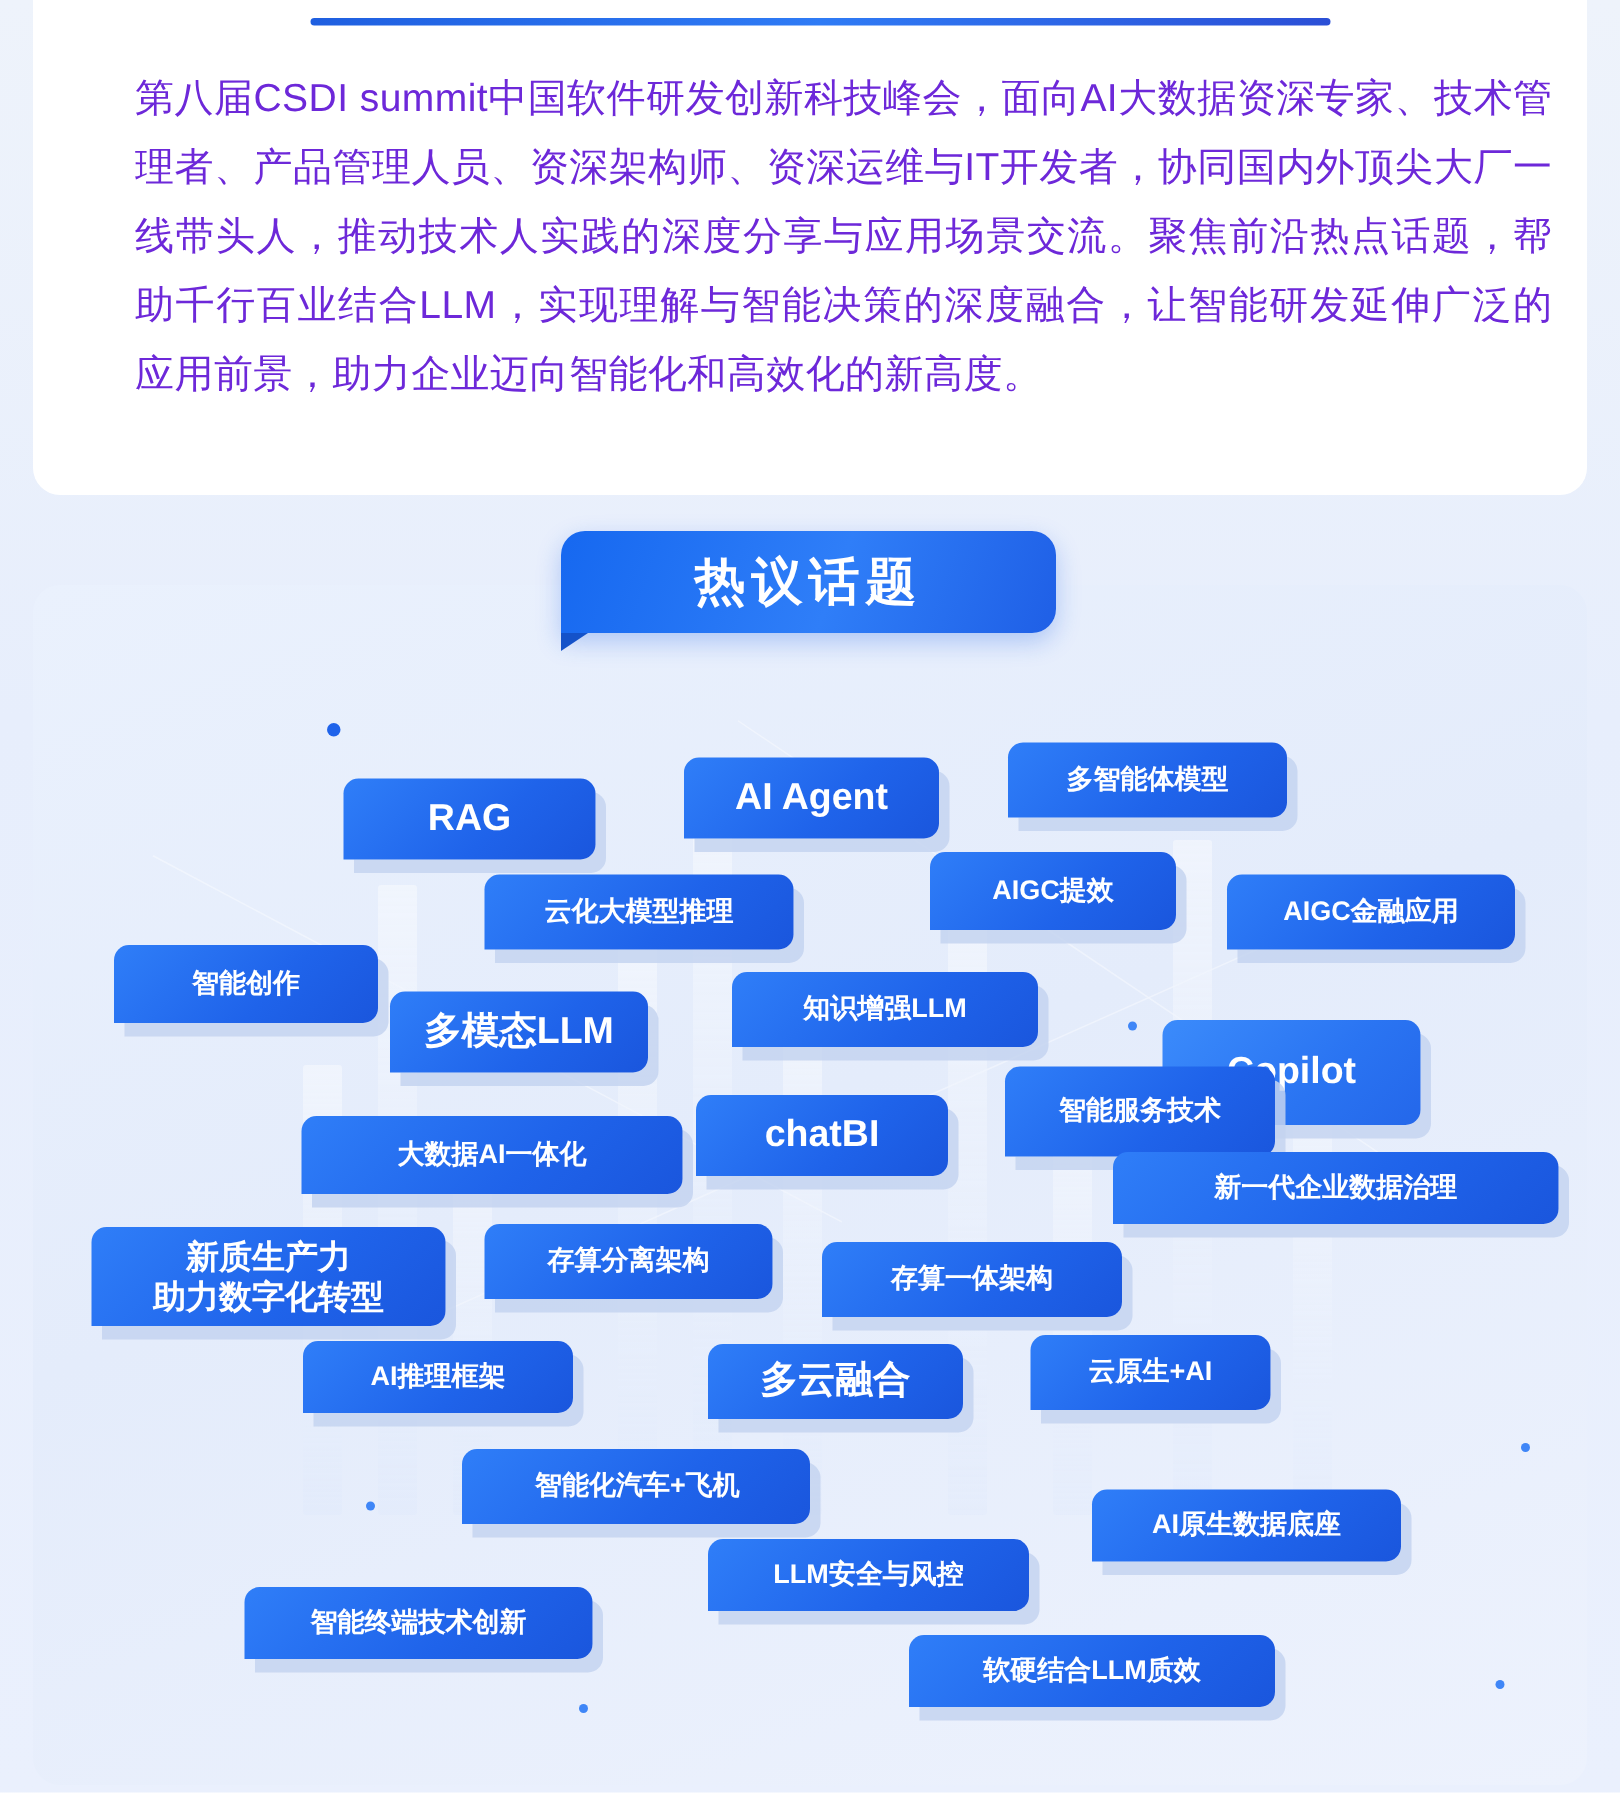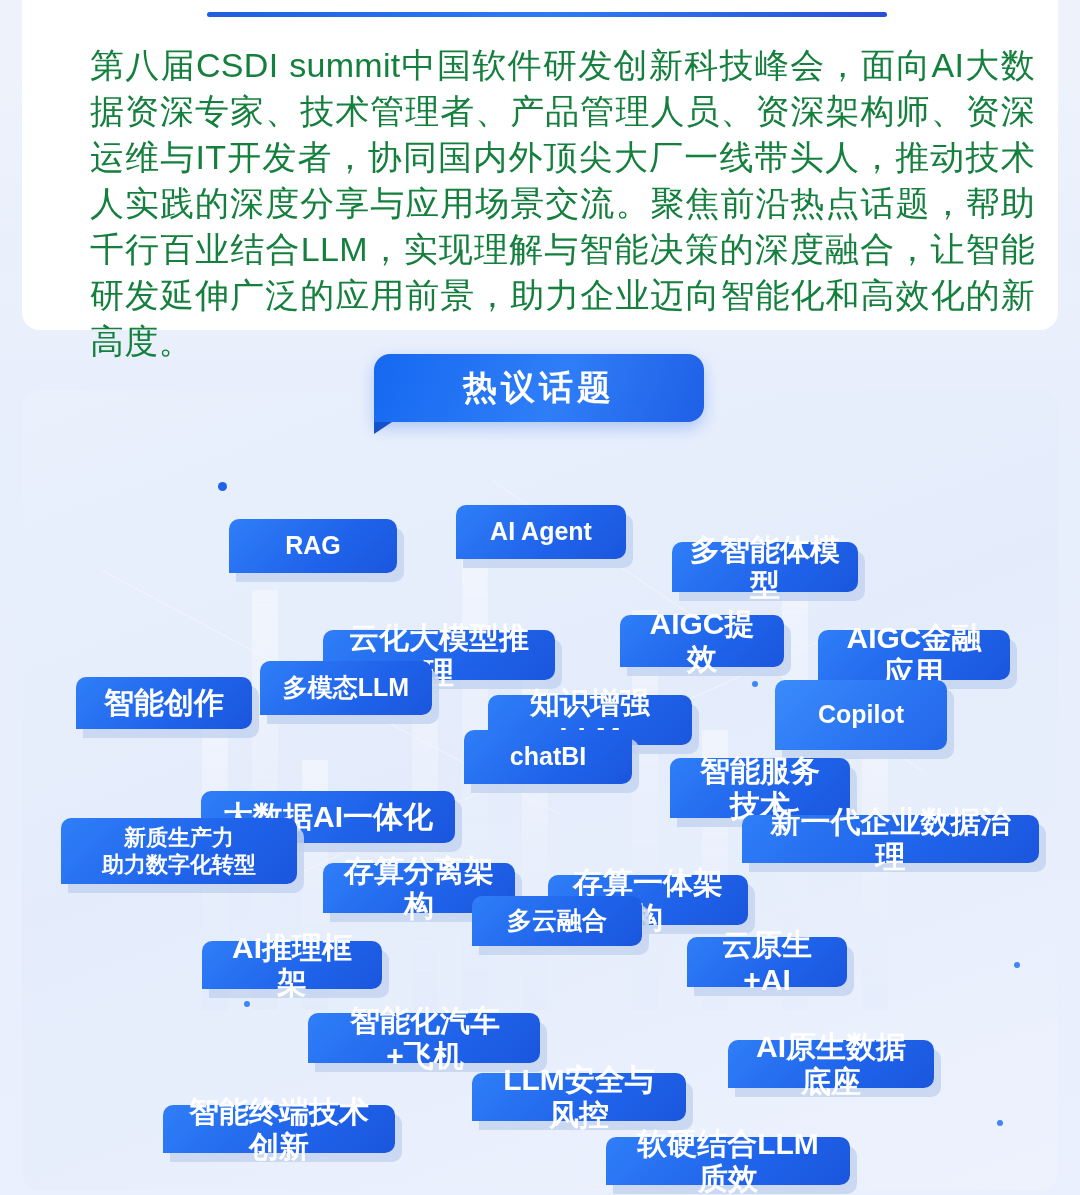--- a/index.html
+++ b/index.html
@@ -33,23 +33,23 @@
     width: 680px;
     height: 5px;
     border-radius: 3px;
     background: linear-gradient(90deg, #1f5fe0 0%, #2f7bf5 50%, #2b4fd6 100%);
   }
   .intro-text {
     position: absolute;
     left: 68px;
     top: 42px;
     width: 945px;
-    font-size: 34px;
+    font-size: 26px;
     line-height: 46px;
-    color: #15803d;
+    color: #6d28d9;
     letter-spacing: .3px;
     text-align: justify;
   }
 
   
   .topics-panel {
     position: absolute;
     left: 22px;
     top: 390px;
     width: 1036px;
@@ -124,21 +124,21 @@
     padding: 9px 18px;
     font-size: 25px;
     line-height: 1.18;
     white-space: pre-line;
     box-shadow: 7px 9px 0 rgba(196,212,240,.85);
     box-sizing: border-box;
   }
   .tag.light {
     background: linear-gradient(135deg, #3b8bfb 0%, #2a74f2 60%, #2467ea 100%);
   }
-  .tag.small { font-size: 30px; margin-top: 47px; }
+  .tag.small { font-size: 18px; }
   .tag.two-line { line-height: 1.25; font-size: 22px; padding: 10px 16px; }
 
   
   .dot {
     position: absolute;
     width: 9px;
     height: 9px;
     border-radius: 50%;
     background: #1f63ea;
   }
@@ -178,21 +178,21 @@
 <div class="dot sm" style="left:752px;top:681px;"></div>
 <div class="dot sm" style="left:244px;top:1001px;"></div>
 <div class="dot sm" style="left:1014px;top:962px;"></div>
 <div class="dot sm" style="left:386px;top:1136px;"></div>
 <div class="dot sm" style="left:997px;top:1120px;"></div>
 
 <div class="tag" style="left:229px;top:519px;width:168px;height:54px;">RAG</div>
 <div class="tag" style="left:456px;top:505px;width:170px;height:54px;">AI Agent</div>
 <div class="tag small" style="left:672px;top:495px;width:186px;height:50px;">多智能体模型</div>
 
-<div class="tag small" style="left:323px;top:583px;width:232px;height:50px;">云化大模型推理</div>
+<div class="tag small" style="left:323px;top:583px;width:206px;height:50px;">云化大模型推理</div>
 <div class="tag small" style="left:620px;top:568px;width:164px;height:52px;">AIGC提效</div>
 <div class="tag small" style="left:818px;top:583px;width:192px;height:50px;">AIGC金融应用</div>
 
 <div class="tag small" style="left:76px;top:630px;width:176px;height:52px;">智能创作</div>
 <div class="tag small" style="left:488px;top:648px;width:204px;height:50px;">知识增强LLM</div>
 <div class="tag light" style="left:775px;top:680px;width:172px;height:70px;">Copilot</div>
 
 <div class="tag" style="left:260px;top:661px;width:172px;height:54px;">多模态LLM</div>
 <div class="tag small" style="left:670px;top:711px;width:180px;height:60px;">智能服务技术</div>
 

